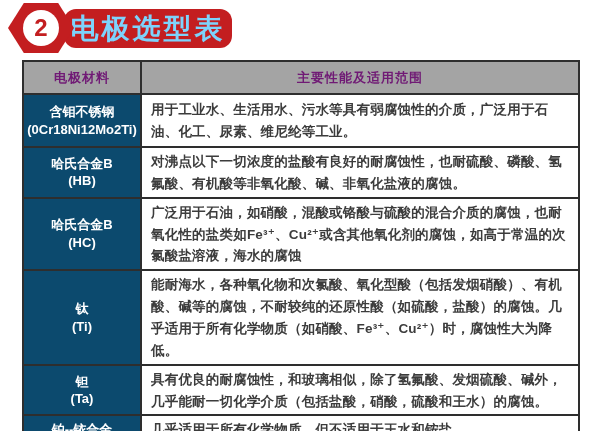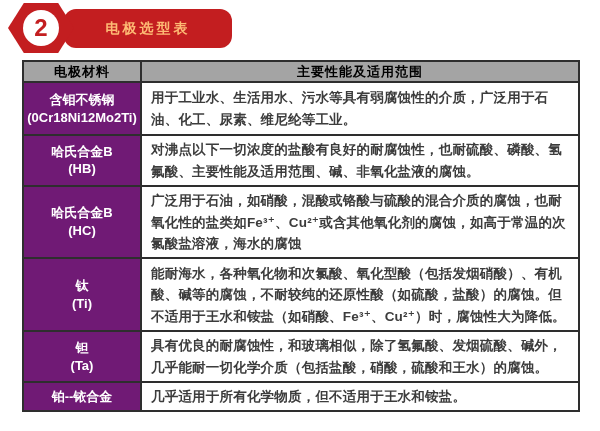--- a/index.html
+++ b/index.html
@@ -12,21 +12,21 @@
   .page { position: relative; width: 600px; height: 431px; }
 
   
   .heading { position: absolute; left: 0; top: 0; width: 600px; height: 58px; }
   .title-pill {
     position: absolute; left: 64px; top: 9px;
     width: 168px; height: 39px;
     background: var(--accent);
     border-radius: 12px;
     display: flex; align-items: center; justify-content: center;
-    color: #fdba74; font-size: 14px; font-weight: bold; letter-spacing: 3px;
+    color: #7dd3fc; font-size: 28px; font-weight: bold; letter-spacing: 3px;
   }
   .hex-badge {
     position: absolute; left: 8px; top: 3px;
     width: 66px; height: 50px;
     background: var(--accent);
     clip-path: polygon(24% 0, 76% 0, 100% 50%, 76% 100%, 24% 100%, 0 50%);
     display: flex; align-items: center; justify-content: center;
   }
   .hex-circle {
     width: 36px; height: 36px; border-radius: 50%;
@@ -38,27 +38,27 @@
   
   table.sel-table {
     position: absolute; left: 22px; top: 60px;
     width: 558px;
     border-collapse: collapse;
     table-layout: fixed;
   }
   .sel-table th, .sel-table td { border: 2px solid #2e2e2e; }
   .sel-table col.c1 { width: 118px; }
   .sel-table th {
-    background: #a4a4a4; color: #000000;
+    background: #a4a4a4; color: #701a75;
     font-size: 13px; font-weight: bold;
-    height: 21px; text-align: center;
+    height: 33px; text-align: center;
     letter-spacing: 1px;
   }
   td.material-cell {
-    background: #701a75; color: #ffffff;
+    background: #0c4a6e; color: #ffffff;
     font-size: 13px; font-weight: bold;
     text-align: center; vertical-align: middle;
     line-height: 1.35; padding: 2px 2px;
   }
   td.desc-cell {
     background: #ffffff; color: #3c3c3c;
     font-size: 13.5px; font-weight: bold;
     text-align: left; vertical-align: middle;
     line-height: 1.62; padding: 3px 8px 2px 9px;
     letter-spacing: 0.2px;
@@ -101,35 +101,35 @@
           <div class="material-name">含钼不锈钢</div>
           <div class="material-sub">(0Cr18Ni12Mo2Ti)</div>
         </td>
         <td class="desc-cell">用于工业水、生活用水、污水等具有弱腐蚀性的介质，广泛用于石油、化工、尿素、维尼纶等工业。</td>
       </tr>
       <tr class="r2">
         <td class="material-cell">
           <div class="material-name">哈氏合金B</div>
           <div class="material-sub">(HB)</div>
         </td>
-        <td class="desc-cell">对沸点以下一切浓度的盐酸有良好的耐腐蚀性，也耐硫酸、磷酸、氢氟酸、主要性能及适用范围、碱、非氧化盐液的腐蚀。</td>
+        <td class="desc-cell">对沸点以下一切浓度的盐酸有良好的耐腐蚀性，也耐硫酸、磷酸、氢氟酸、有机酸等非氧化酸、碱、非氧化盐液的腐蚀。</td>
       </tr>
       <tr class="r3">
         <td class="material-cell">
           <div class="material-name">哈氏合金B</div>
           <div class="material-sub">(HC)</div>
         </td>
         <td class="desc-cell">广泛用于石油，如硝酸，混酸或铬酸与硫酸的混合介质的腐蚀，也耐氧化性的盐类如Fe³⁺、Cu²⁺或含其他氧化剂的腐蚀，如高于常温的次氯酸盐溶液，海水的腐蚀</td>
       </tr>
       <tr class="r4">
         <td class="material-cell">
           <div class="material-name">钛</div>
           <div class="material-sub">(Ti)</div>
         </td>
-        <td class="desc-cell">能耐海水，各种氧化物和次氯酸、氧化型酸（包括发烟硝酸）、有机酸、碱等的腐蚀，不耐较纯的还原性酸（如硫酸，盐酸）的腐蚀。但不适用于王水和铵盐（如硝酸、Fe³⁺、Cu²⁺）时，腐蚀性大为降低。</td>
+        <td class="desc-cell">能耐海水，各种氧化物和次氯酸、氧化型酸（包括发烟硝酸）、有机酸、碱等的腐蚀，不耐较纯的还原性酸（如硫酸，盐酸）的腐蚀。几乎适用于所有化学物质（如硝酸、Fe³⁺、Cu²⁺）时，腐蚀性大为降低。</td>
       </tr>
       <tr class="r5">
         <td class="material-cell">
           <div class="material-name">钽</div>
           <div class="material-sub">(Ta)</div>
         </td>
         <td class="desc-cell">具有优良的耐腐蚀性，和玻璃相似，除了氢氟酸、发烟硫酸、碱外，几乎能耐一切化学介质（包括盐酸，硝酸，硫酸和王水）的腐蚀。</td>
       </tr>
       <tr class="r7">
         <td class="material-cell">

